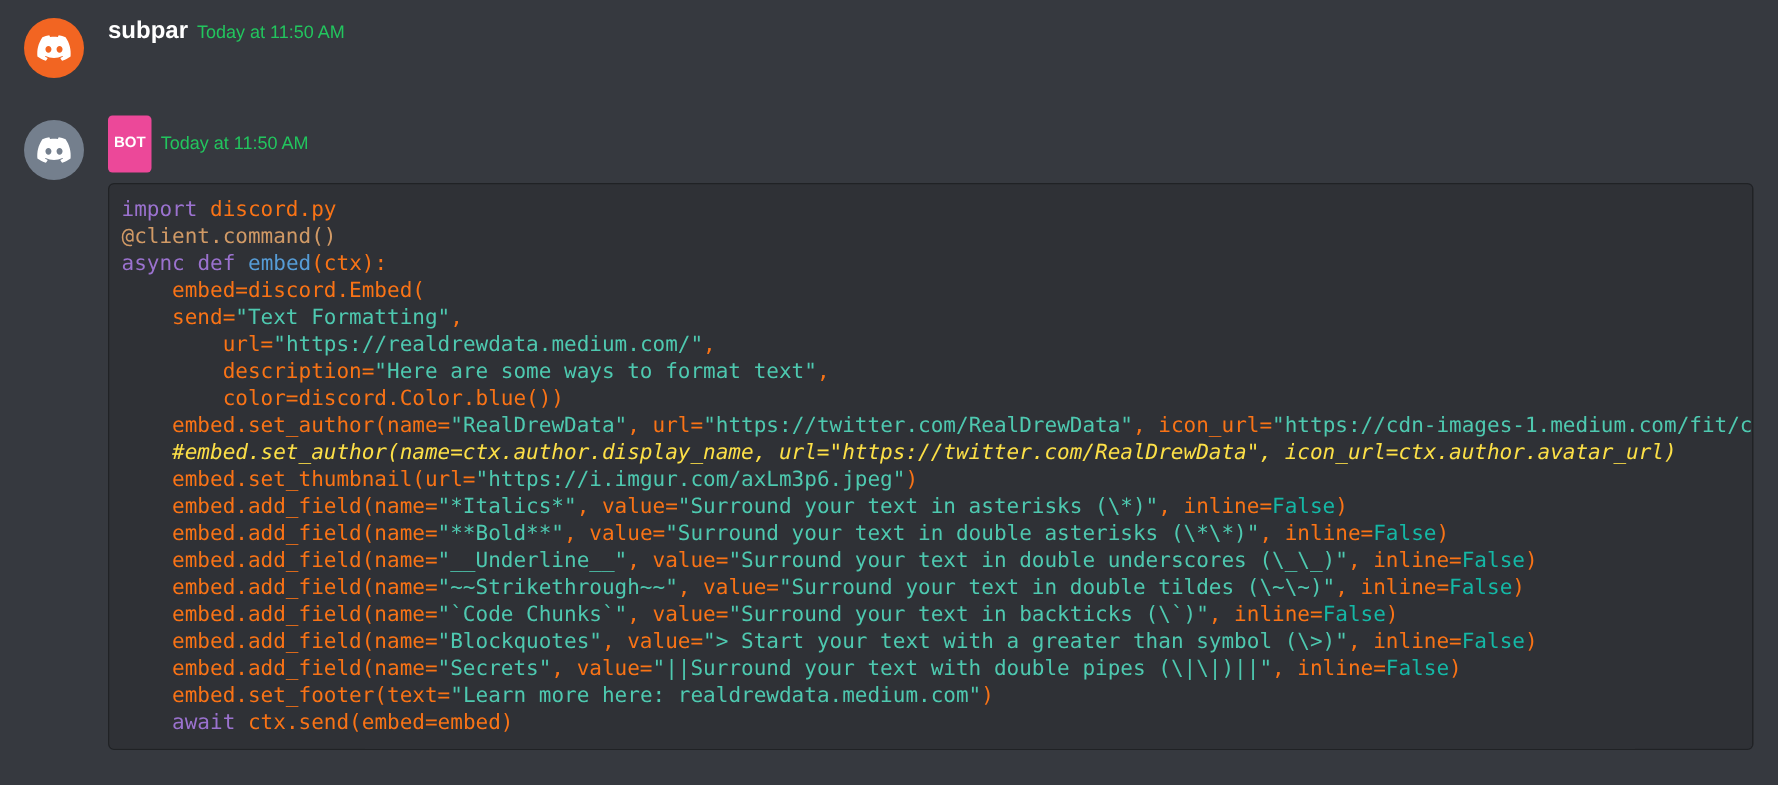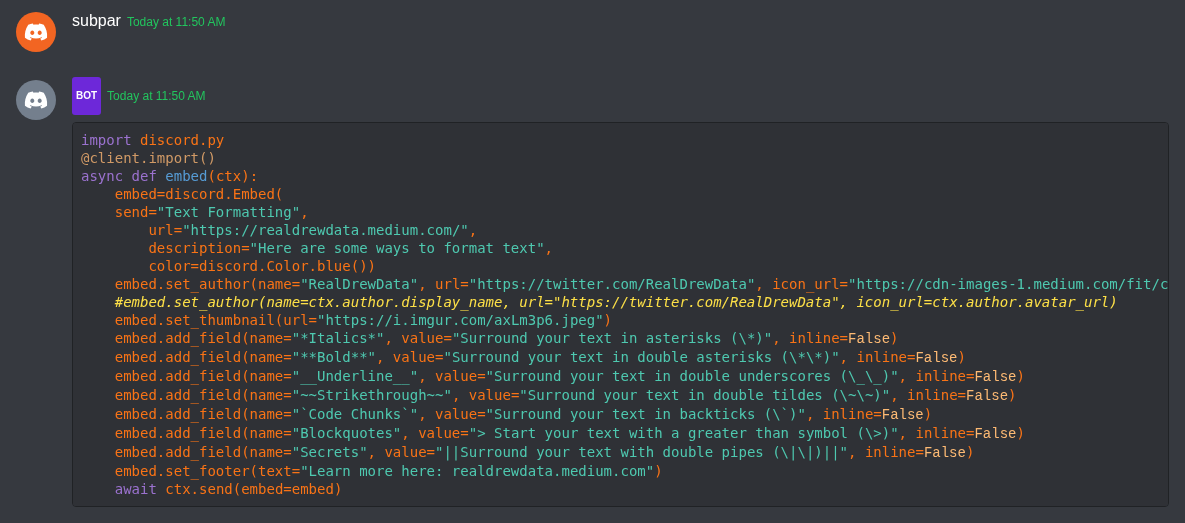--- a/index.html
+++ b/index.html
@@ -34,26 +34,26 @@
   .avatar.orange { background: #f26522; }
   .avatar.grey { background: #747f8d; }
   .content { flex: 1; min-width: 0; }
   .header-line {
     display: flex;
     align-items: baseline;
     line-height: 1.375;
   }
   .username {
     color: #fff;
-    font-weight: 400;
+    font-weight: 700;
     font-size: 16px;
     margin-right: 6px;
   }
   .bot-tag {
-    background: #6d28d9;
+    background: #ec4899;
     color: #fff;
     font-size: 10px;
     font-weight: 600;
     padding: 12px 4px;
     border-radius: 3px;
     margin-right: 6px;
     vertical-align: baseline;
     position: relative;
     top: -1px;
   }
@@ -80,21 +80,21 @@
     line-height: 18px;
     white-space: pre;
     overflow-x: auto;
     color: #b9bbbe;
     max-width: 1110px;
   }
   .tok-kw { color: #9b72cf; text-align: right; }     
   .tok-dec { color: #d19a66; }     
   .tok-def { color: #569cd6; }     
   .tok-str { color: #4ec9b0; }   
-  .tok-val { color: #fdba74; font-family: Liberation Mono, monospace; }     
+  .tok-val { color: #14b8a6; }     
   .tok-text { color: #f97316; }    
   .tok-comment { color: #fde047; font-style: italic; }
 </style>
 </head>
 <body>
 
 <div class="message">
   <div class="avatar orange">
     <svg viewBox="0 0 28 20">
         <path d="M23.0212 1.67671C21.3107 0.879656 19.5079 0.318797 17.6584 0C17.4062 0.461742 17.1749 0.934541 16.9708 1.4184C15.003 1.12145 12.9974 1.12145 11.0283 1.4184C10.819 0.934541 10.589 0.461742 10.3368 0.00546311C8.48074 0.324393 6.67795 0.885118 4.96746 1.68231C1.56727 6.77853 0.649666 11.7538 1.11108 16.652C3.10102 18.1418 5.3262 19.2743 7.69465 20C8.22635 19.2743 8.69737 18.5041 9.09766 17.6997C8.33309 17.4127 7.59389 17.0582 6.89776 16.6349C7.08026 16.4998 7.25951 16.3601 7.43325 16.2161C11.5949 18.1749 16.408 18.1749 20.5588 16.2161C20.7326 16.3655 20.9118 16.5052 21.0943 16.6349C20.3936 17.0582 19.6544 17.4127 18.8944 17.6997C19.2992 18.5041 19.7702 19.2743 20.3019 20C22.6753 19.2743 24.9005 18.1418 26.8859 16.652C27.4248 10.9739 25.9665 6.04728 23.0212 1.67671ZM9.68041 13.6383C8.39754 13.6383 7.34085 12.4453 7.34085 10.994C7.34085 9.54272 8.37155 8.34973 9.68041 8.34973C10.9893 8.34973 12.0395 9.54272 12.0187 10.994C12.0187 12.4453 10.9828 13.6383 9.68041 13.6383ZM18.3161 13.6383C17.0332 13.6383 15.9765 12.4453 15.9765 10.994C15.9765 9.54272 17.0124 8.34973 18.3161 8.34973C19.6172 8.34973 20.6751 9.54272 20.6543 10.994C20.6543 12.4453 19.6172 13.6383 18.3161 13.6383Z"></path>
@@ -113,21 +113,21 @@
     <svg viewBox="0 0 28 20">
         <path d="M23.0212 1.67671C21.3107 0.879656 19.5079 0.318797 17.6584 0C17.4062 0.461742 17.1749 0.934541 16.9708 1.4184C15.003 1.12145 12.9974 1.12145 11.0283 1.4184C10.819 0.934541 10.589 0.461742 10.3368 0.00546311C8.48074 0.324393 6.67795 0.885118 4.96746 1.68231C1.56727 6.77853 0.649666 11.7538 1.11108 16.652C3.10102 18.1418 5.3262 19.2743 7.69465 20C8.22635 19.2743 8.69737 18.5041 9.09766 17.6997C8.33309 17.4127 7.59389 17.0582 6.89776 16.6349C7.08026 16.4998 7.25951 16.3601 7.43325 16.2161C11.5949 18.1749 16.408 18.1749 20.5588 16.2161C20.7326 16.3655 20.9118 16.5052 21.0943 16.6349C20.3936 17.0582 19.6544 17.4127 18.8944 17.6997C19.2992 18.5041 19.7702 19.2743 20.3019 20C22.6753 19.2743 24.9005 18.1418 26.8859 16.652C27.4248 10.9739 25.9665 6.04728 23.0212 1.67671ZM9.68041 13.6383C8.39754 13.6383 7.34085 12.4453 7.34085 10.994C7.34085 9.54272 8.37155 8.34973 9.68041 8.34973C10.9893 8.34973 12.0395 9.54272 12.0187 10.994C12.0187 12.4453 10.9828 13.6383 9.68041 13.6383ZM18.3161 13.6383C17.0332 13.6383 15.9765 12.4453 15.9765 10.994C15.9765 9.54272 17.0124 8.34973 18.3161 8.34973C19.6172 8.34973 20.6751 9.54272 20.6543 10.994C20.6543 12.4453 19.6172 13.6383 18.3161 13.6383Z"></path>
       </svg>
   </div>
   <div class="content">
     <div class="header-line">
       <span class="bot-tag">BOT</span>
       <span class="timestamp">Today at 11:50 AM</span>
     </div>
     <div class="code-block"><span class="tok-kw">import</span><span class="tok-text"> discord.py</span>
-<span class="tok-dec">@client.import()</span>
+<span class="tok-dec">@client.command()</span>
 <span class="tok-kw">async</span> <span class="tok-kw">def</span> <span class="tok-def">embed</span><span class="tok-text">(ctx):</span>
 <span class="tok-text">    embed=discord.Embed(</span>
 <span class="tok-text">    send=</span><span class="tok-str">"Text Formatting"</span><span class="tok-text">,</span>
 <span class="tok-text">        url=</span><span class="tok-str">"https://realdrewdata.medium.com/"</span><span class="tok-text">,</span>
 <span class="tok-text">        description=</span><span class="tok-str">"Here are some ways to format text"</span><span class="tok-text">,</span>
 <span class="tok-text">        color=discord.Color.blue())</span>
 <span class="tok-text">    embed.set_author(name=</span><span class="tok-str">"RealDrewData"</span><span class="tok-text">, url=</span><span class="tok-str">"https://twitter.com/RealDrewData"</span><span class="tok-text">, icon_url=</span><span class="tok-str">"https://cdn-images-1.medium.com/fit/c/32/32/1*QVYjh50XJuOLQBeH_RZoGw.jpeg"</span>
 <span class="tok-comment">    #embed.set_author(name=ctx.author.display_name, url="https://twitter.com/RealDrewData", icon_url=ctx.author.avatar_url)</span>
 <span class="tok-text">    embed.set_thumbnail(url=</span><span class="tok-str">"https://i.imgur.com/axLm3p6.jpeg"</span><span class="tok-text">)</span>
 <span class="tok-text">    embed.add_field(name=</span><span class="tok-str">"*Italics*"</span><span class="tok-text">, value=</span><span class="tok-str">"Surround your text in asterisks (\*)"</span><span class="tok-text">, inline=</span><span class="tok-val">False</span><span class="tok-text">)</span>

